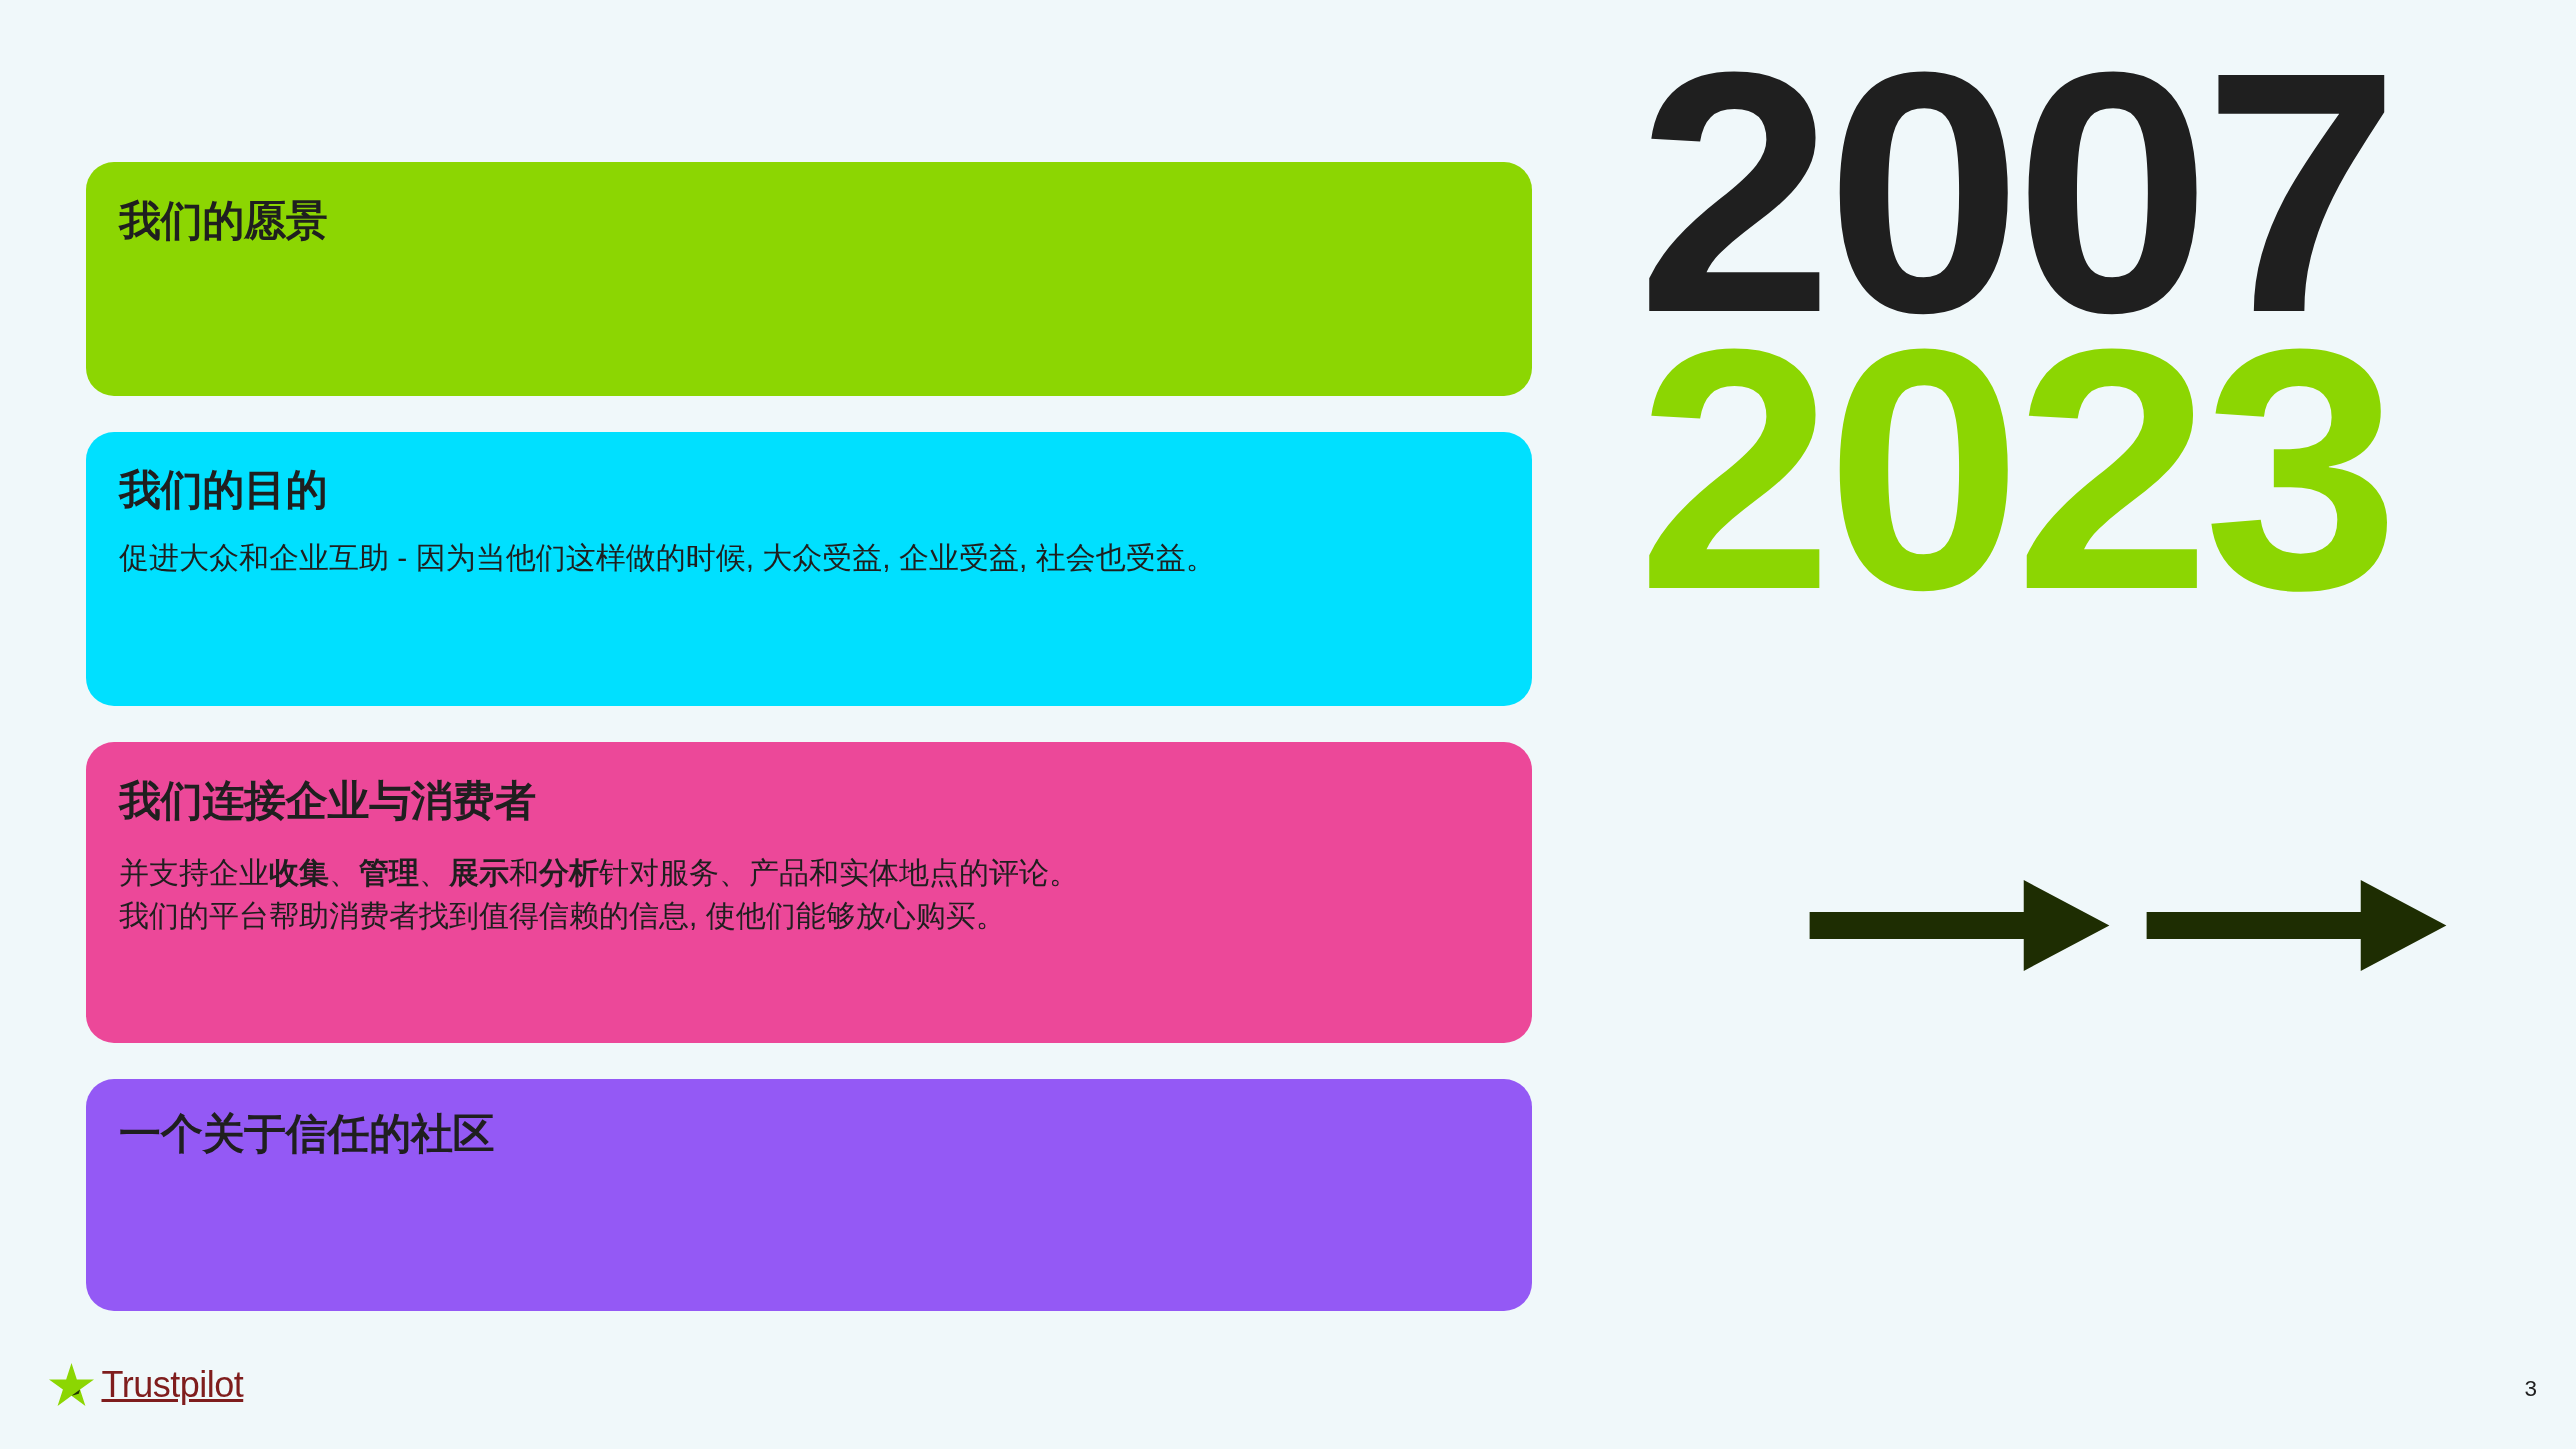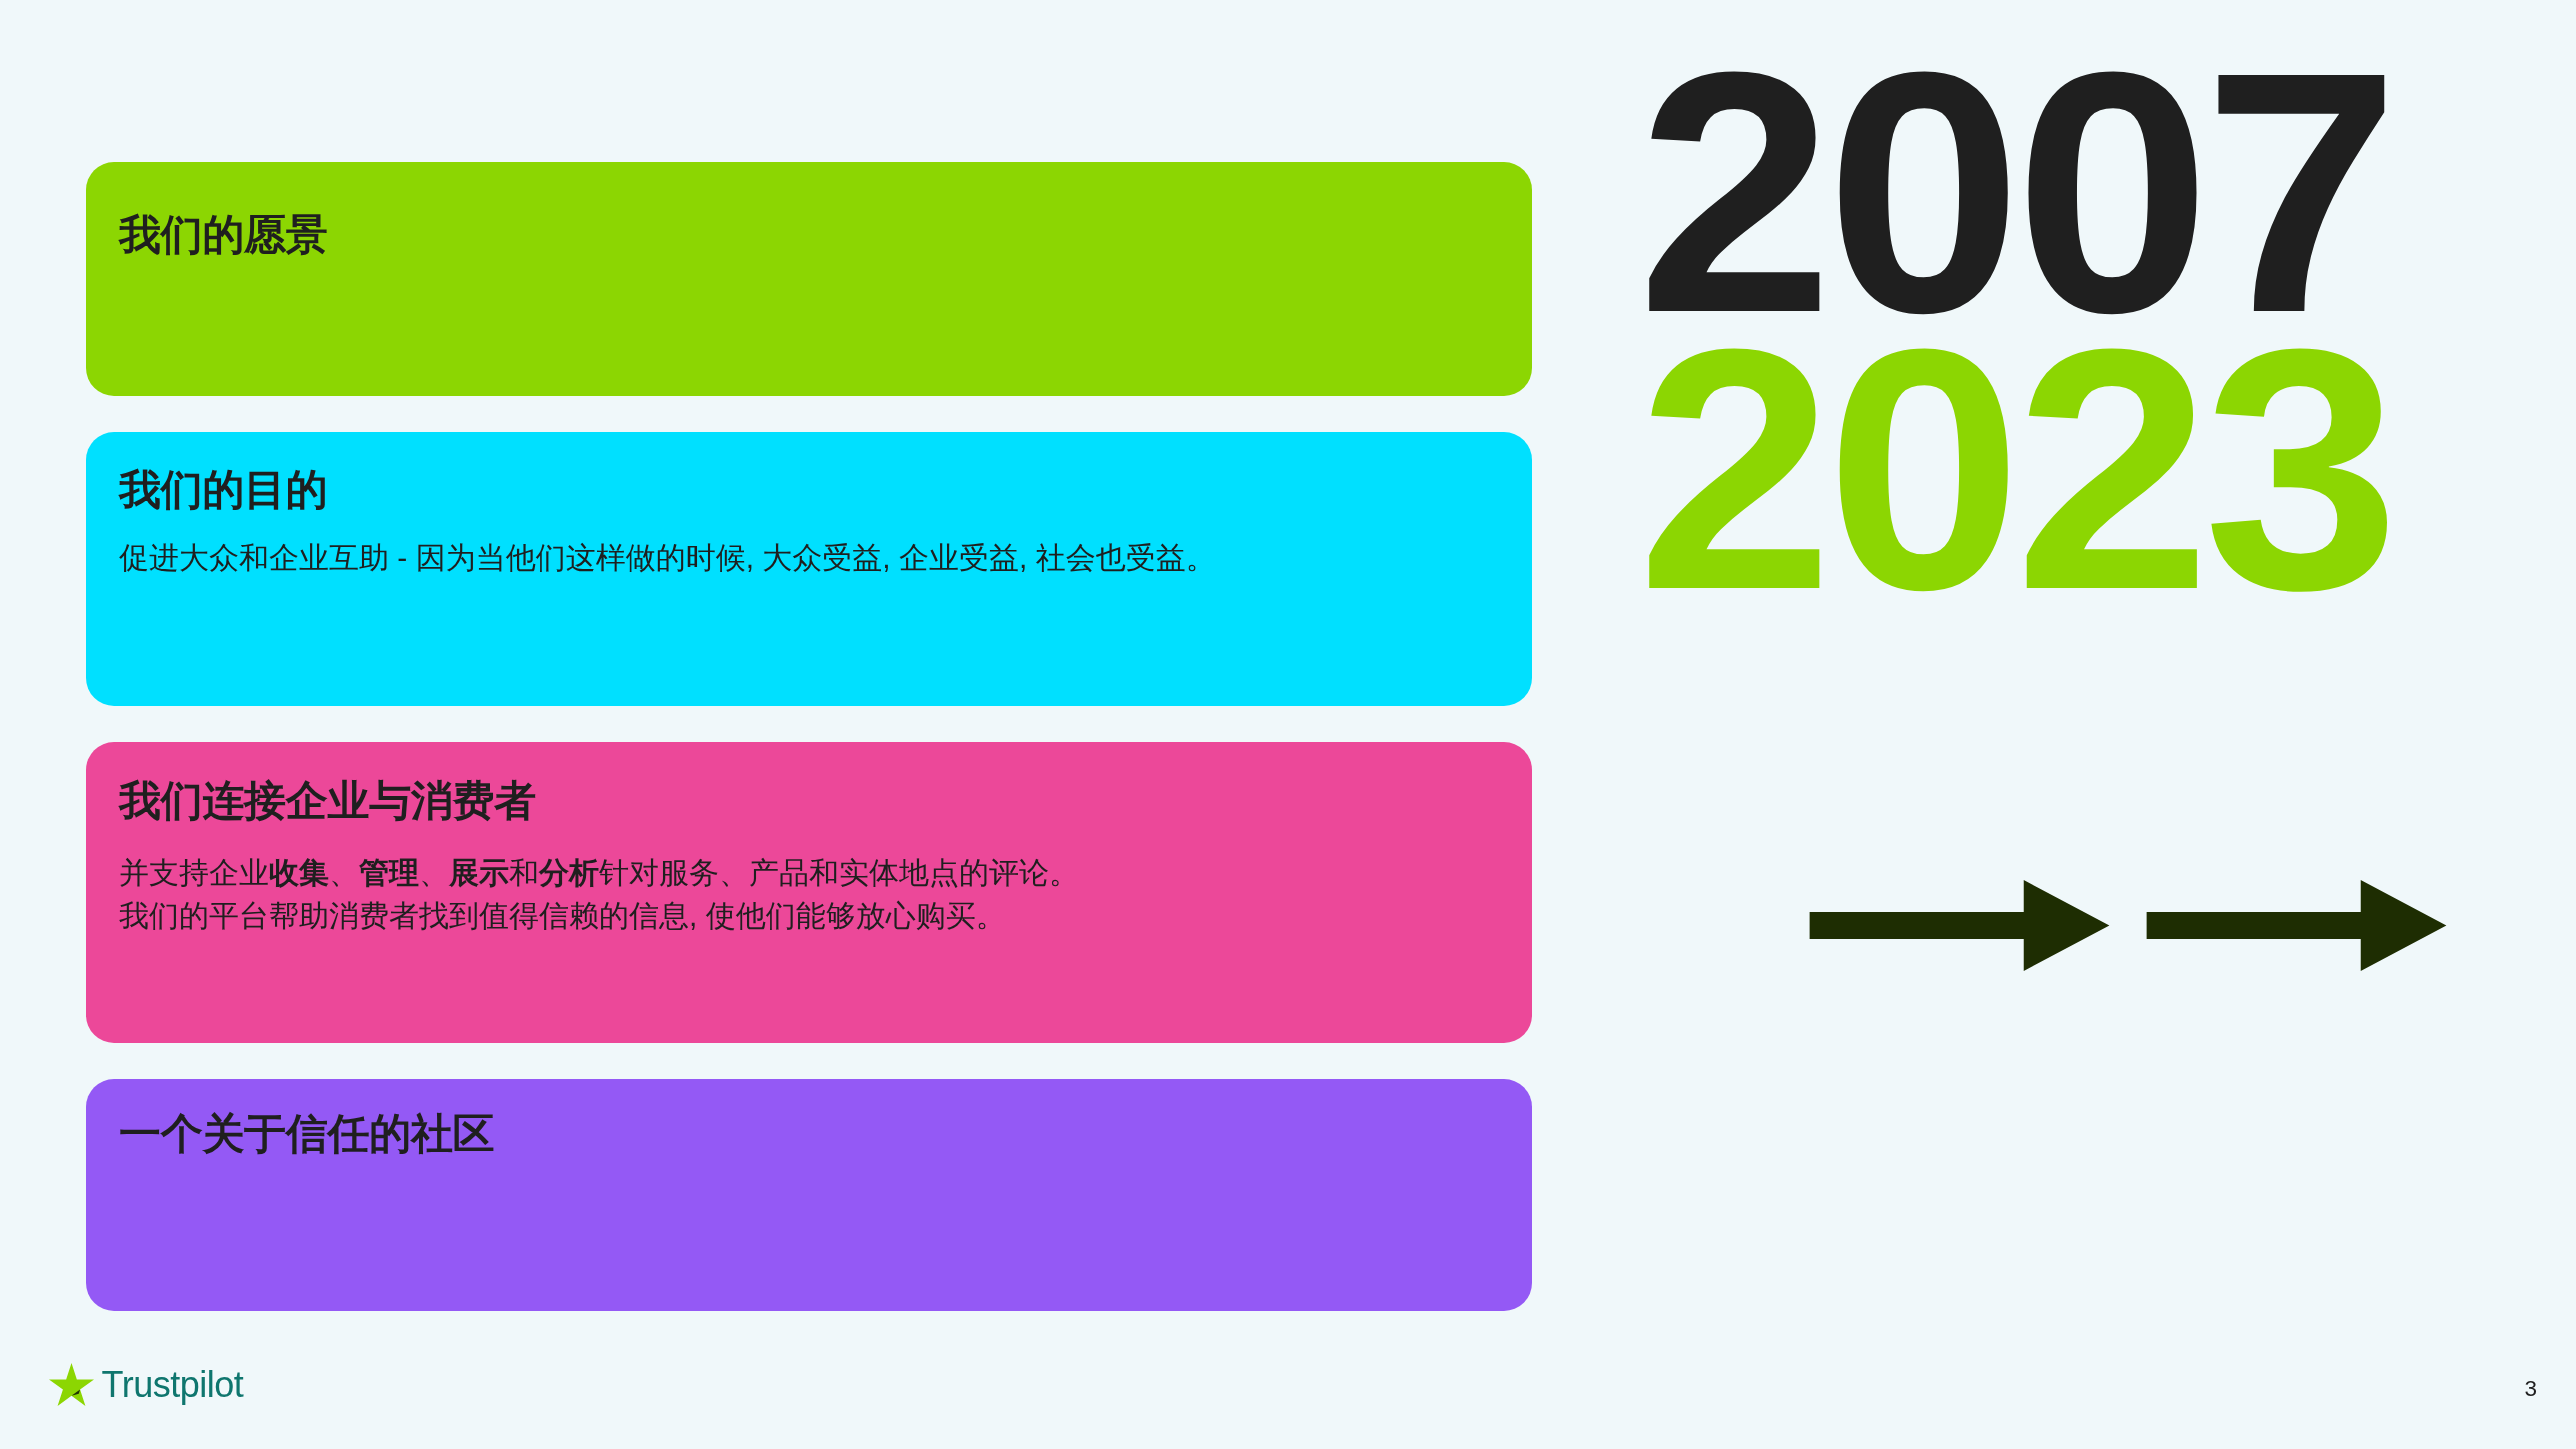--- a/index.html
+++ b/index.html
@@ -49,21 +49,21 @@
   .card-vision  { background:#8CD602; min-height:234px; }
   .card-purpose { background:#00E0FF; min-height:274px; }
   .card-connect { background:#ec4899; min-height:301px; }
   .card-community { background:#9459F5; min-height:232px; }
 
   .card-vision .card-title   { margin-bottom:18px; }
   .card-purpose .card-title  { margin-bottom:23.6px; }
   .card-connect .card-title  { margin-bottom:28px; }
   .card-community .card-title{ margin-bottom:23.6px; }
 
-  .card-vision   { padding-top:49px; }
+  .card-vision   { padding-top:36px;font-family:Liberation Serif, serif; }
   .card-purpose  { padding-top:34px; }
   .card-connect  { padding-top:35px; }
   .card-community{ }
 
   
   .years {
     position:absolute;
     left:1637px; top:59px;
     width:1020px;
   }
@@ -94,23 +94,24 @@
     position:absolute;
     left:49px; bottom:43px;
     display:flex;
     align-items:center;
     gap:7.5px;
   }
   .logo-star { display:block; }
   .logo-word {
     font-size:36px;
     font-weight:400;
-    color:#0f766e;
+    color:#7f1d1d;
     letter-spacing:-0.5px;
     line-height:1;
+    text-decoration:underline;
   }
   .page-number {
     position:absolute;
     right:39px; bottom:49px;
     font-size:22.5px;
     color:#1F1F1F;
     font-weight:400;
     line-height:1;
   }
 </style>

